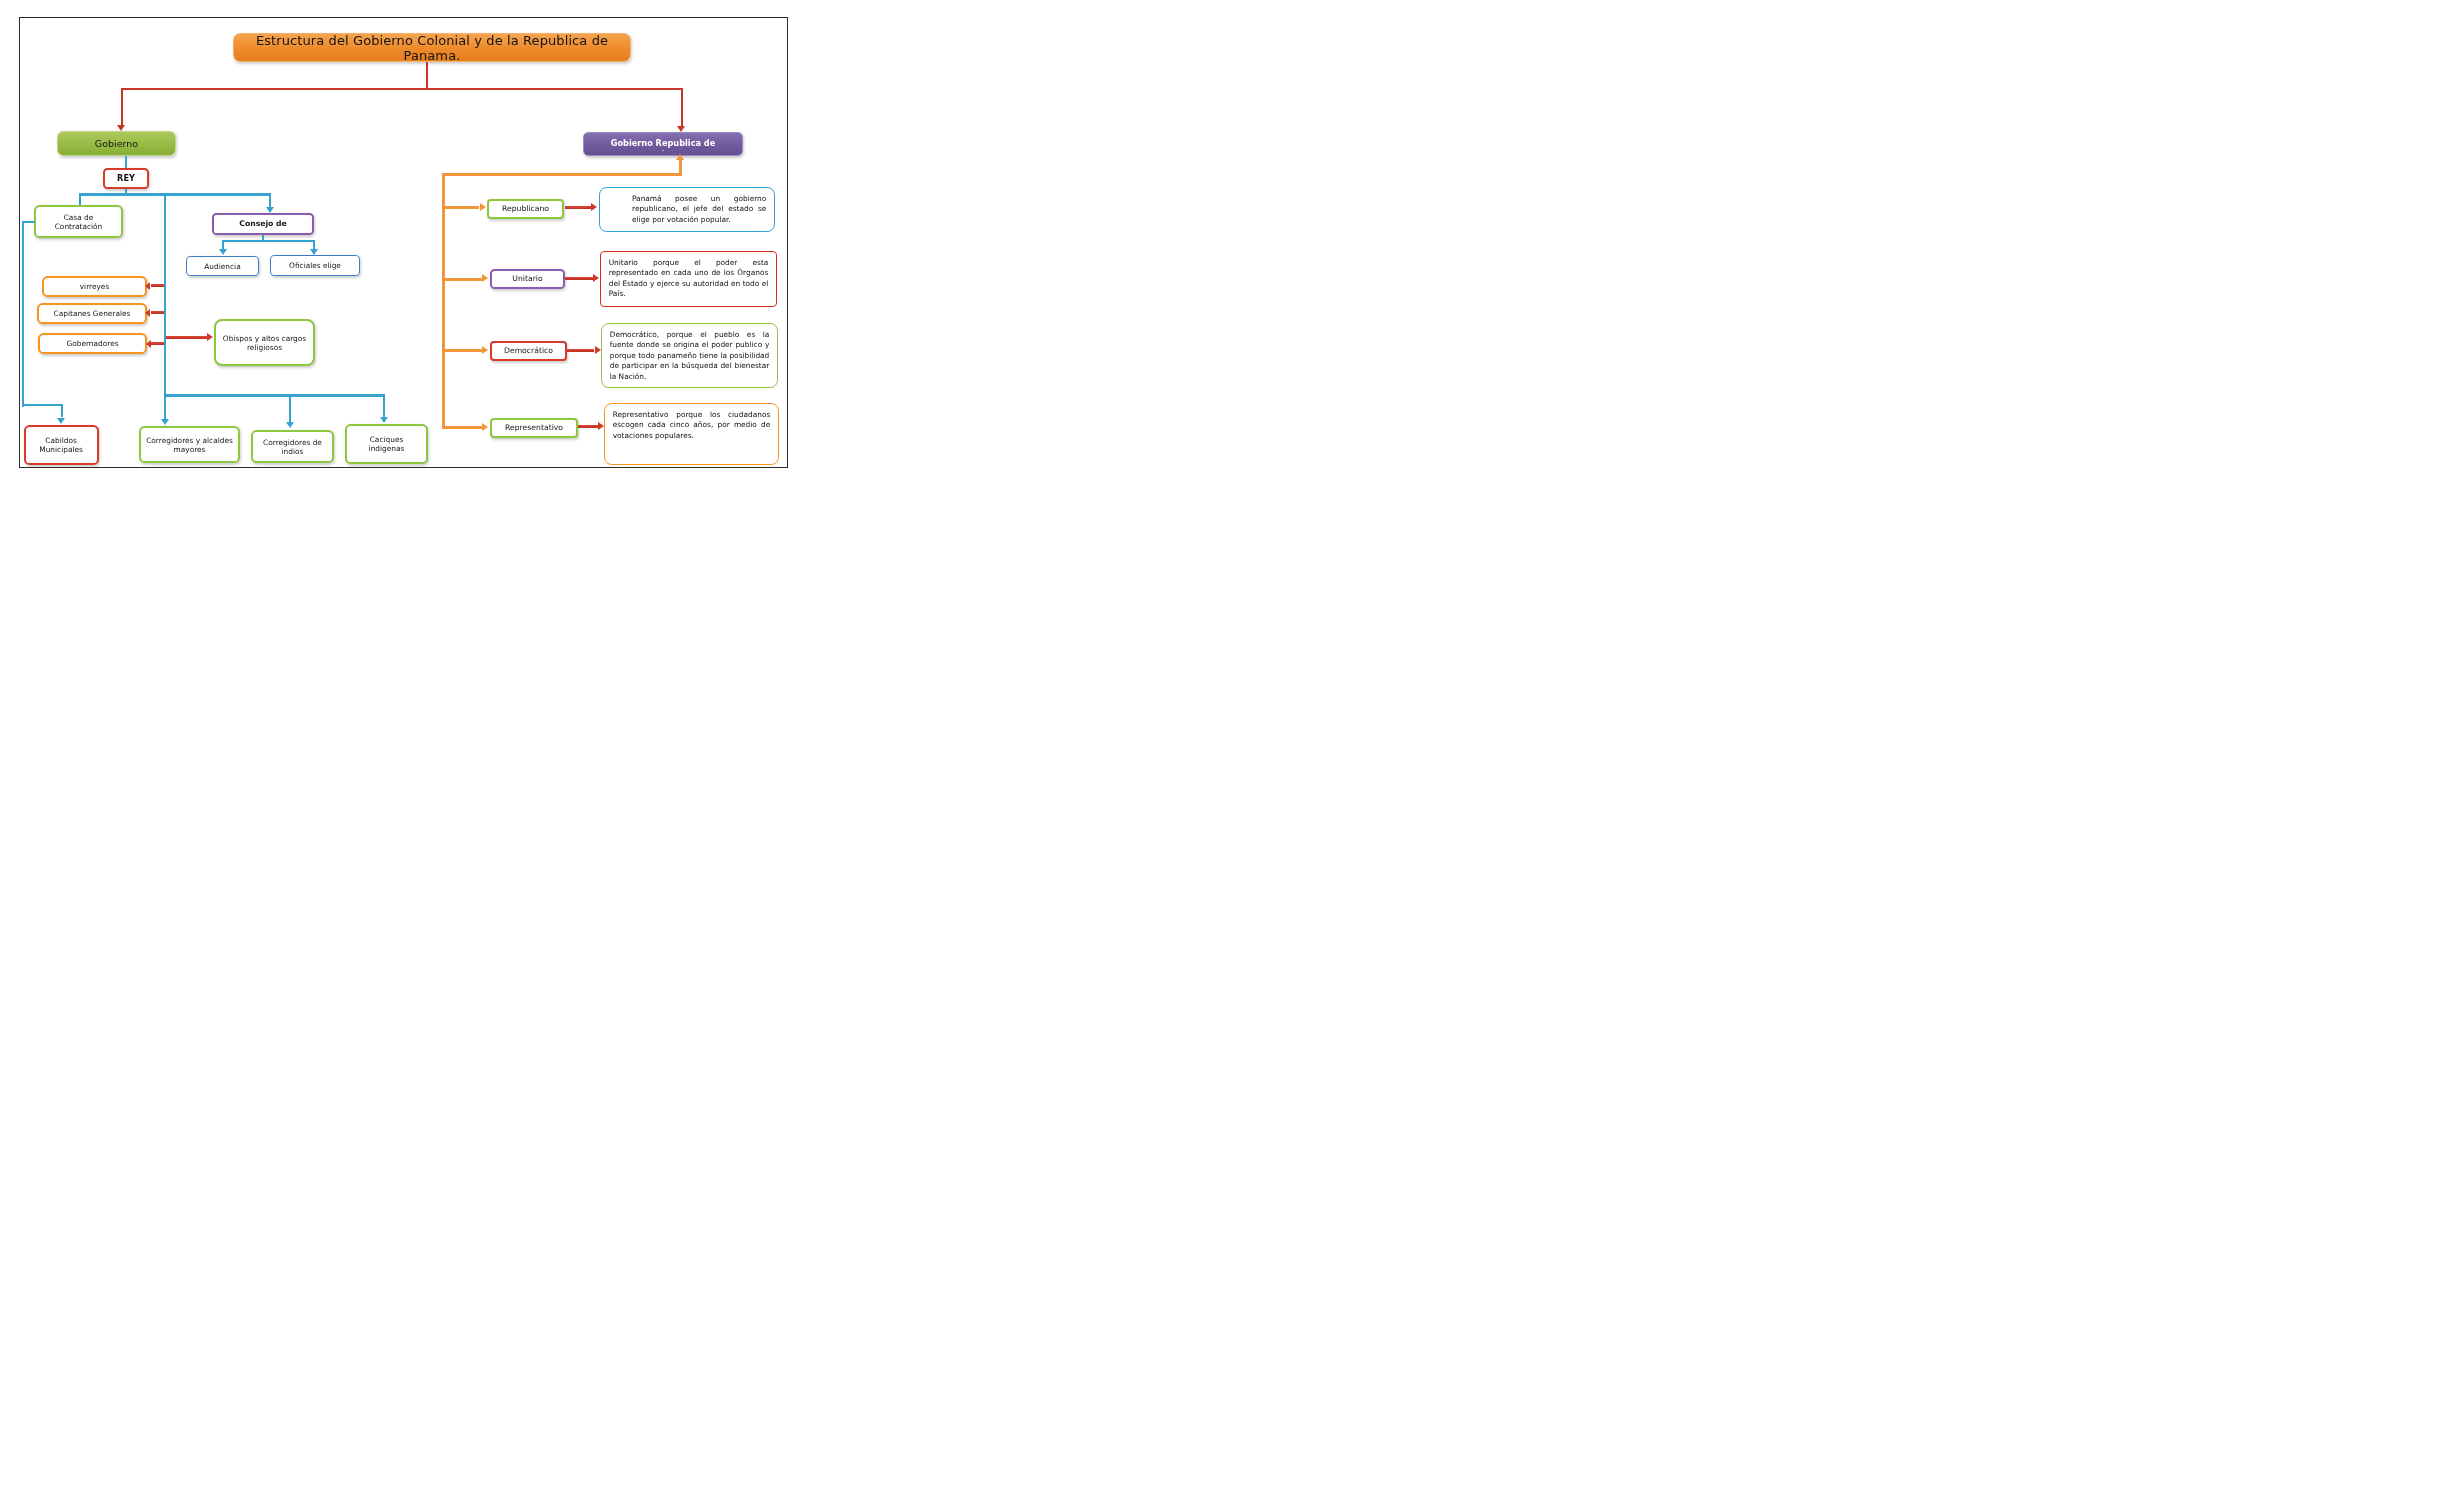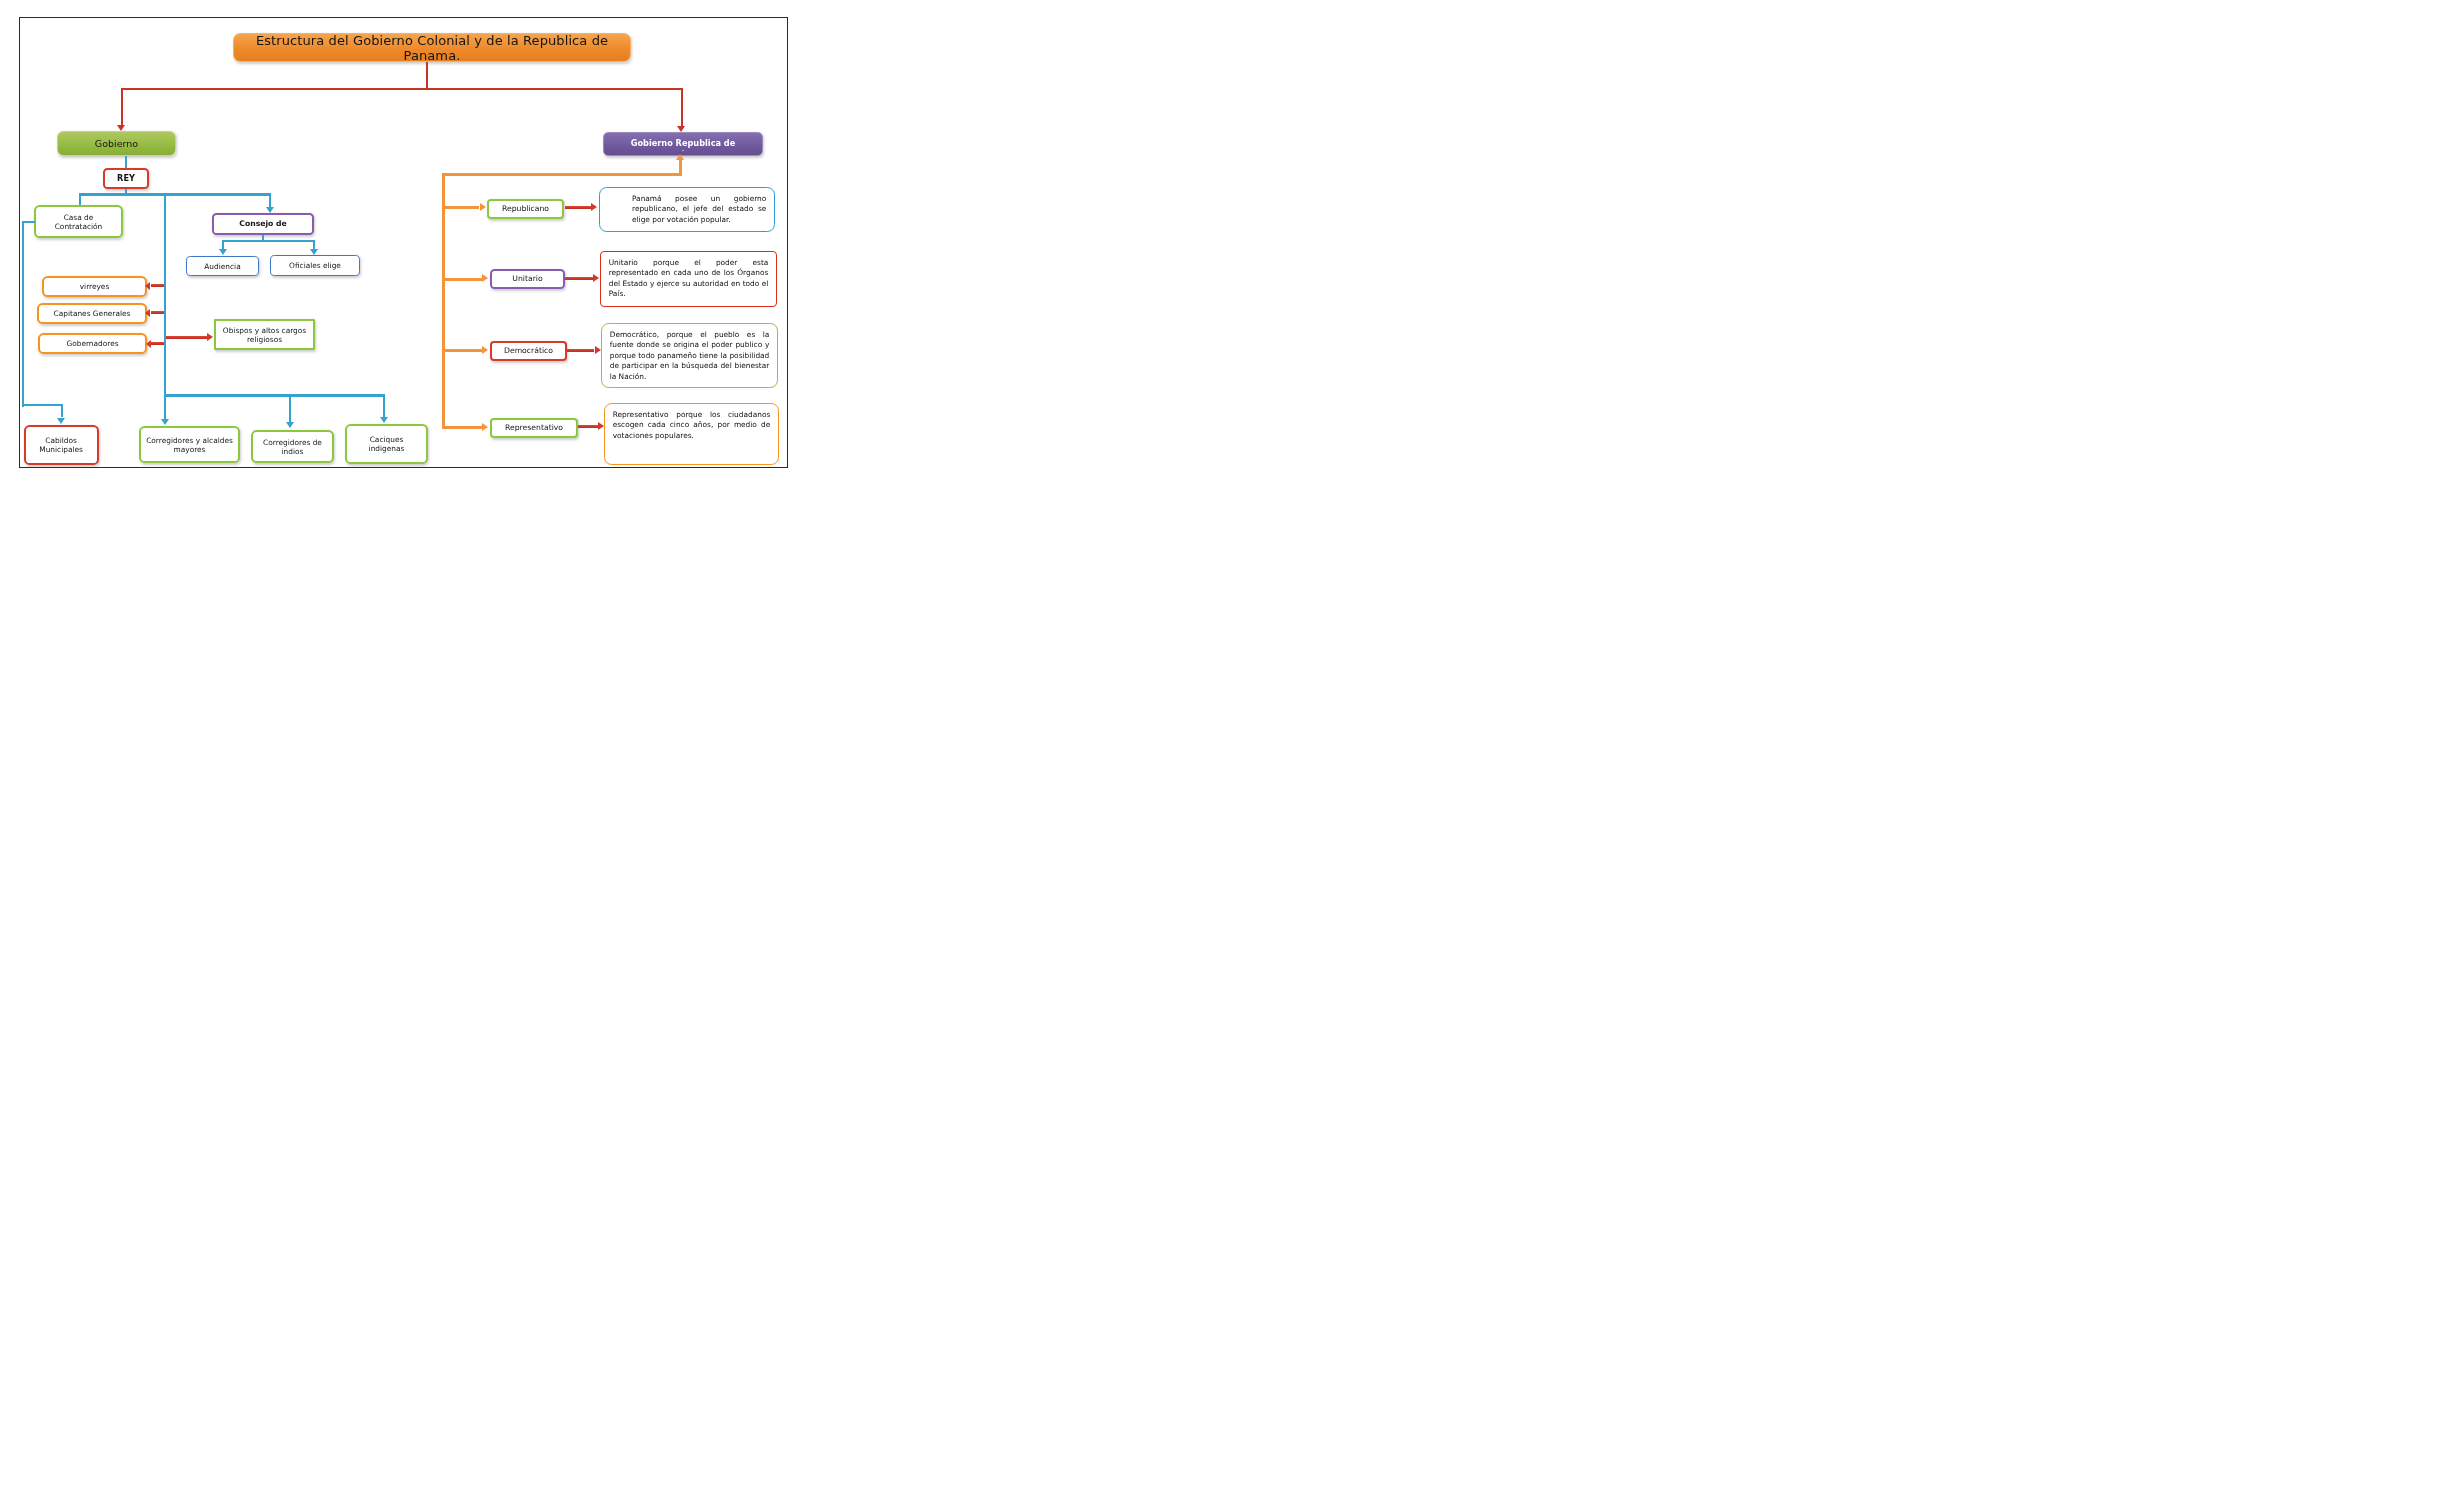--- a/index.html
+++ b/index.html
@@ -111,21 +111,21 @@
   </div>
   <div class="line redarrow" style="left:151px;top:311px;width:13.3px;height:3.1px;"></div>
   <div class="tri a-left-red" style="left:145px;top:309px;"></div>
 
   <div class="box shadow orange-node" style="left:38px;top:333px;width:109px;height:20.5px;">
     <span>Gobernadores</span>
   </div>
   <div class="line redarrow" style="left:151px;top:342px;width:13px;height:3.1px;"></div>
   <div class="tri a-left-red" style="left:146px;top:340px;"></div>
 
-  <div class="box shadow green-node" style="left:214px;top:319px;width:101px;height:31px;padding:1px 6.2px;border-radius:1px;">
+  <div class="box shadow green-node" style="left:214px;top:319px;width:101px;height:47px;padding:1px 6.2px;border-radius:8px;">
     <span>Obispos y altos cargos religiosos</span>
   </div>
   <div class="line redarrow" style="left:166px;top:336px;width:41px;height:3.1px;"></div>
   <div class="tri a-right-red" style="left:207px;top:333px;"></div>
 
   <div class="line blue" style="left:164px;top:394px;width:221px;height:2.6px;"></div>
   <div class="line blue" style="left:164px;top:396px;width:2.1px;height:23px;"></div>
   <div class="tri a-down-blue" style="left:161px;top:419px;"></div>
   <div class="line blue" style="left:289px;top:396px;width:2.1px;height:26px;"></div>
   <div class="tri a-down-blue" style="left:286px;top:422px;"></div>
@@ -144,21 +144,21 @@
   <div class="box shadow green-node" style="left:139px;top:426px;width:101px;height:37px;padding:1px 5.1px;">
     <span>Corregidores y alcaldes mayores</span>
   </div>
   <div class="box shadow green-node" style="left:251px;top:430px;width:83px;height:33px;padding:1px 5.1px;">
     <span>Corregidores de indios</span>
   </div>
   <div class="box shadow green-node" style="left:345px;top:424px;width:83px;height:40px;padding:1px 7.2px;">
     <span>Caciques indigenas</span>
   </div>
 
-  <div class="box shadow purple-box" style="left:583px;top:132px;width:160px;height:24px;margin-left:20px;">
+  <div class="box shadow purple-box" style="left:583px;top:132px;width:160px;height:24px;">
     <span>Gobierno Republica de</span>
     <span class="sub-dot">.</span>
   </div>
 
   <div class="line orange" style="left:442px;top:173px;width:2.6px;height:256px;"></div>
   <div class="line orange" style="left:442px;top:173px;width:240px;height:2.6px;"></div>
   <div class="line orange" style="left:679px;top:160px;width:2.6px;height:14px;"></div>
   <div class="tri a-up-orange" style="left:676px;top:154px;"></div>
 
   <div class="line orange" style="left:442px;top:206px;width:37px;height:3.1px;"></div>

